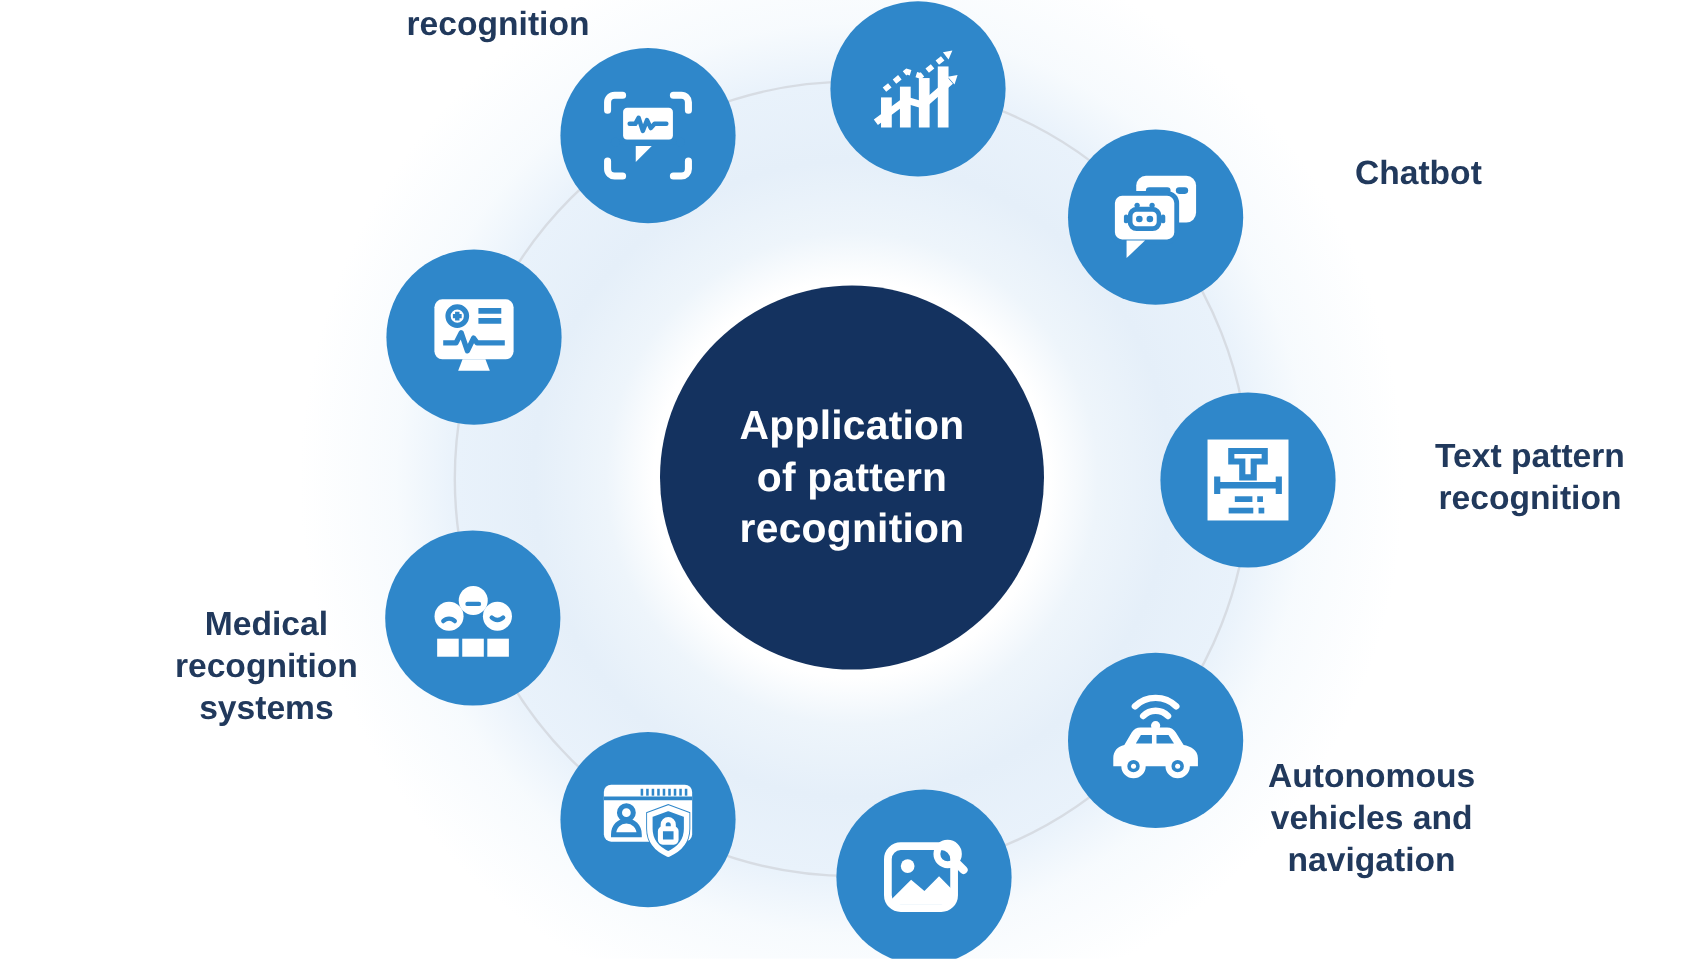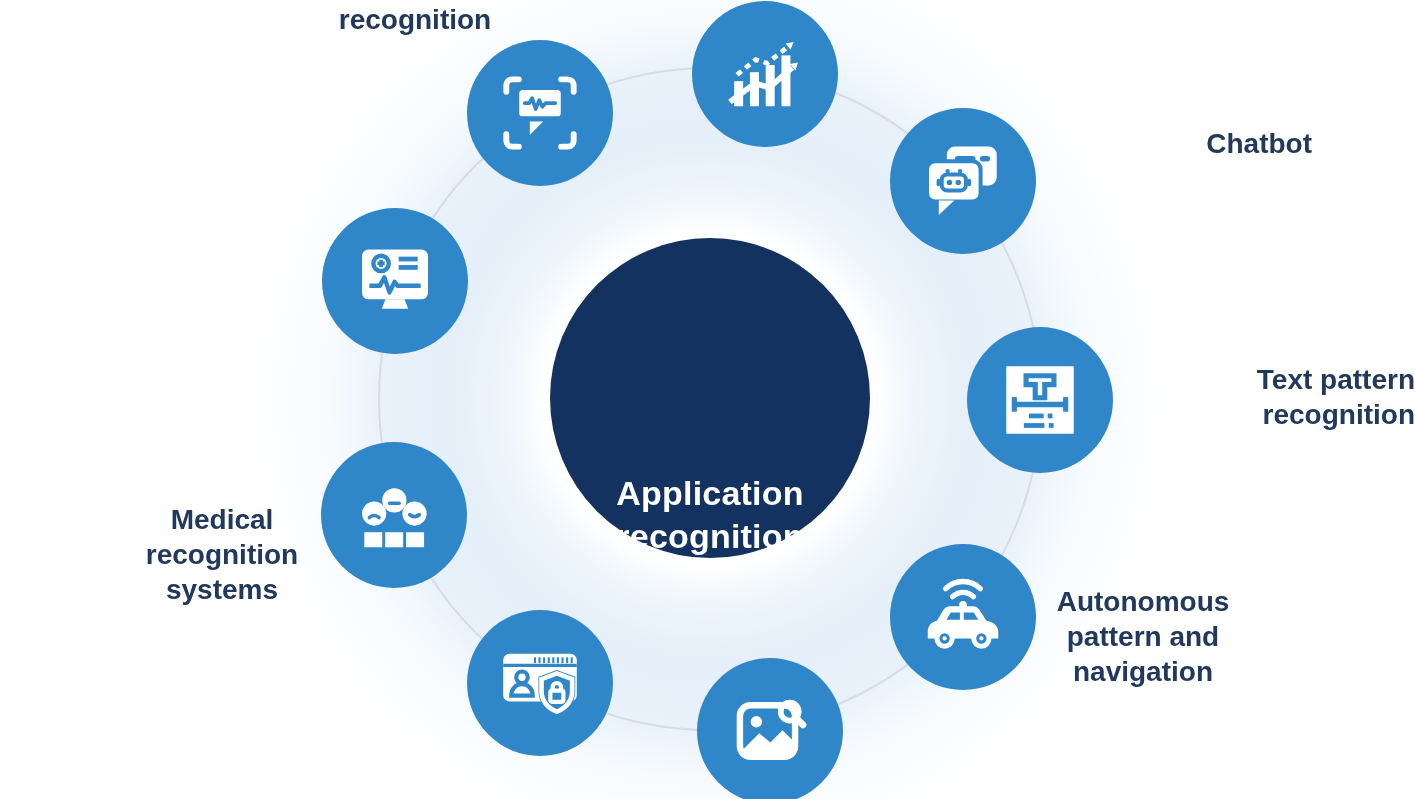--- a/index.html
+++ b/index.html
@@ -21,49 +21,50 @@
         rgba(244,249,253,0.75) 380px,
         rgba(255,255,255,0) 460px);
   }
   .ring{
     position:absolute;left:378px;top:67px;width:664px;height:664px;
     border:2px solid #d7dce3;border-radius:50%;z-index:1;box-sizing:border-box;
   }
   .center-circle{
     position:absolute;left:550px;top:238px;width:320px;height:320px;
     background:#14325f;border-radius:50%;z-index:2;
-    display:flex;align-items:flex-end;justify-content:center;text-align:center;
+    display:flex;align-items:center;justify-content:center;text-align:center;
   }
   .center-circle .title{
     color:#ffffff;font-size:34px;font-weight:700;line-height:43px;letter-spacing:0.2px;
   }
   .node{
     position:absolute;width:146px;height:146px;border-radius:50%;
     background:#2f87ca;z-index:3;
     display:flex;align-items:center;justify-content:center;
   }
   .label{
     position:absolute;z-index:2;color:#21395c;
     font-size:28px;font-weight:600;line-height:35px;
   }
   .t-center{text-align:center;}
-  .t-left{text-align:right;}
+  .t-left{text-align:center;}
   svg{display:block;}
 </style>
 </head>
 <body>
 
 <div class="stage">
 
   <div class="glow"></div>
   <div class="ring"></div>
 
   <div class="center-circle">
     <div class="title">
       <div>Application</div>
+      <div>of pattern</div>
       <div>recognition</div>
     </div>
   </div>
 
   <div class="node" style="left:467px;top:40px">
     <svg viewBox="0 0 24 24" width="94" height="94">
       <g stroke="#fff" stroke-width="1.5" fill="none" stroke-linecap="round">
         <path d="M3.4 6.6 V4.9 A1.5 1.5 0 0 1 4.9 3.4 H6.6"></path>
         <path d="M17.4 3.4 H19.1 A1.5 1.5 0 0 1 20.6 4.9 V6.6"></path>
         <path d="M20.6 17.4 V19.1 A1.5 1.5 0 0 1 19.1 20.6 H17.4"></path>
@@ -211,23 +212,23 @@
 
   <div class="label t-left" style="left:1052px;top:126px;width:260px">
     <div>Chatbot</div>
   </div>
 
   <div class="label t-left" style="left:1135px;top:362px;width:280px">
     <div>Text pattern</div>
     <div>recognition</div>
   </div>
 
-  <div class="label t-center" style="left:993px;top:584px;width:300px">
+  <div class="label t-center" style="left:993px;top:629px;width:300px">
     <div>Autonomous</div>
-    <div>pattern and</div>
+    <div>vehicles and</div>
     <div>navigation</div>
   </div>
 
 
   <div class="label t-center" style="left:72px;top:502px;width:300px">
     <div>Medical</div>
     <div>recognition</div>
     <div>systems</div>
   </div>
 

